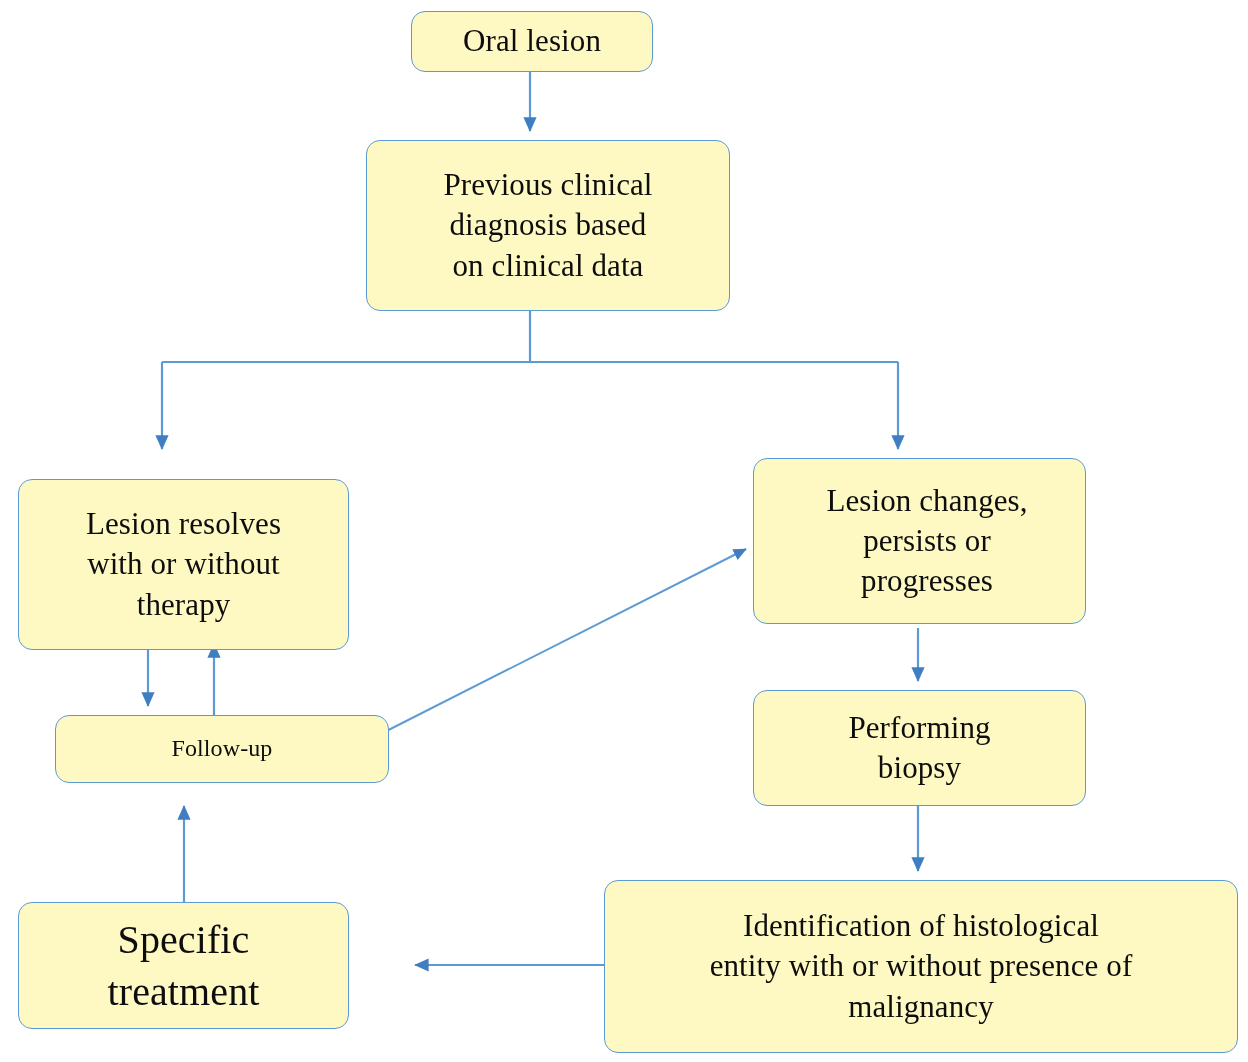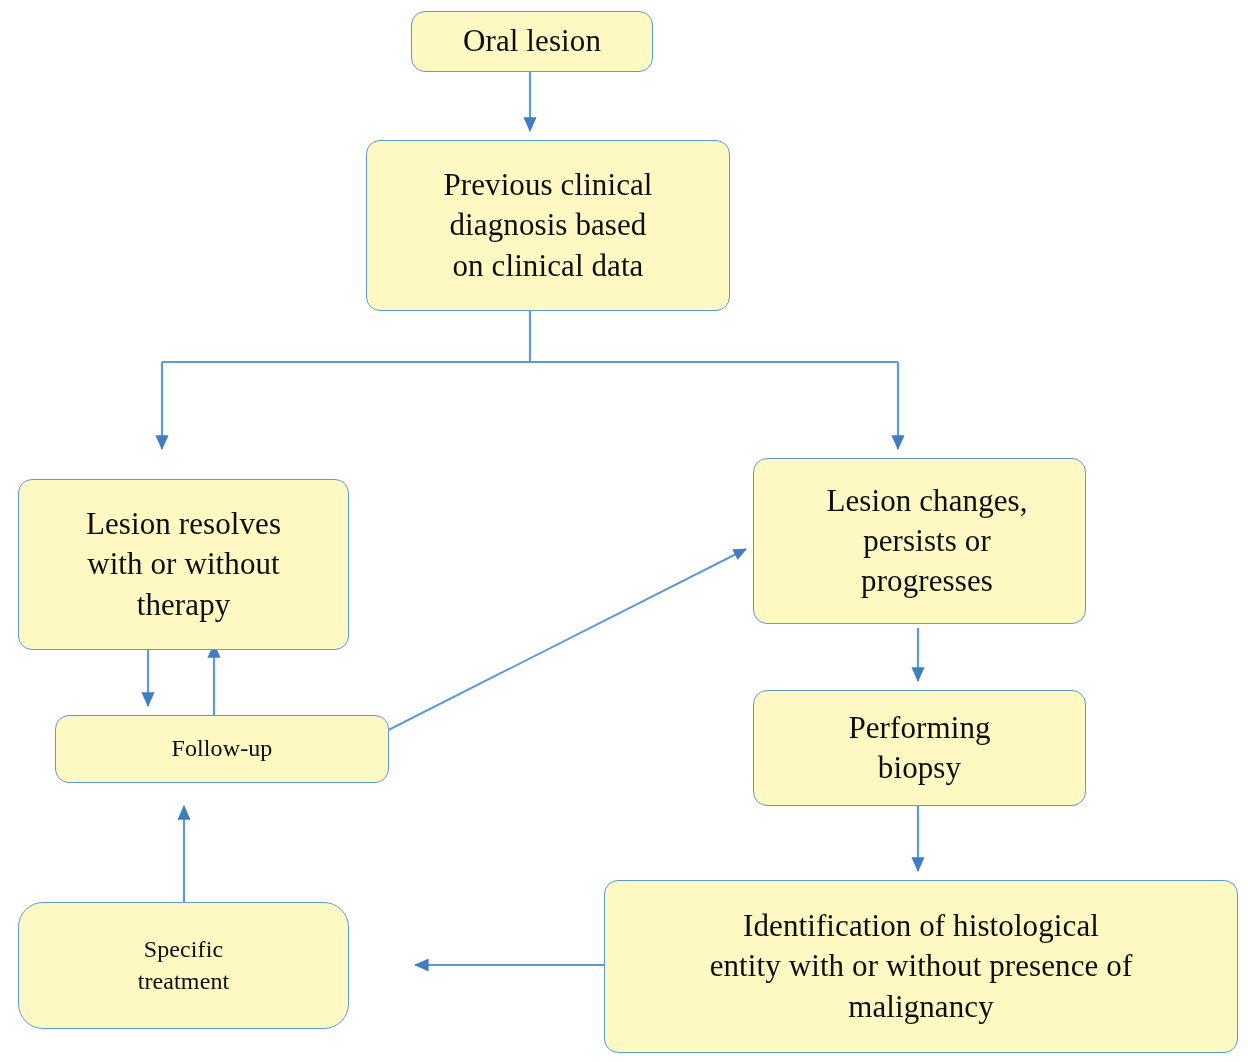--- a/index.html
+++ b/index.html
@@ -44,21 +44,21 @@
     display: block;
     white-space: pre-line;
   }
   
   #n-oral-lesion      { left: 411px; top: 11px;  width: 242px; height: 61px;  font-size: 31px; }
   #n-previous-dx      { left: 366px; top: 140px; width: 364px; height: 171px; font-size: 31px; }
   #n-lesion-resolves  { left: 18px;  top: 479px; width: 331px; height: 171px; font-size: 31px; }
   #n-lesion-changes   { left: 753px; top: 458px; width: 333px; height: 166px; font-size: 31px; padding-left: 23px; }
   #n-follow-up        { left: 15px;  top: 715px; width: 334px; height: 68px;  font-size: 24px; margin-left: 40px; }
   #n-performing-biopsy{ left: 753px; top: 690px; width: 333px; height: 116px; font-size: 31px; }
-  #n-specific-tx      { left: 18px;  top: 902px; width: 331px; height: 127px; font-size: 24px; border-radius: 25px; }
+  #n-specific-tx      { left: 18px;  top: 902px; width: 331px; height: 127px; font-size: 40px; }
   #n-identification   { left: 604px; top: 880px; width: 634px; height: 173px; font-size: 31px; }
 </style>
 </head>
 <body>
 
 <div id="canvas">
 
   <svg id="edges" viewBox="0 0 1248 1062" width="1248" height="1062" xmlns="http://www.w3.org/2000/svg">
     <defs>
       <marker id="arrow-down" markerWidth="9" markerHeight="9" refX="4.5" refY="8" orient="auto-start-reverse" markerUnits="strokeWidth">

